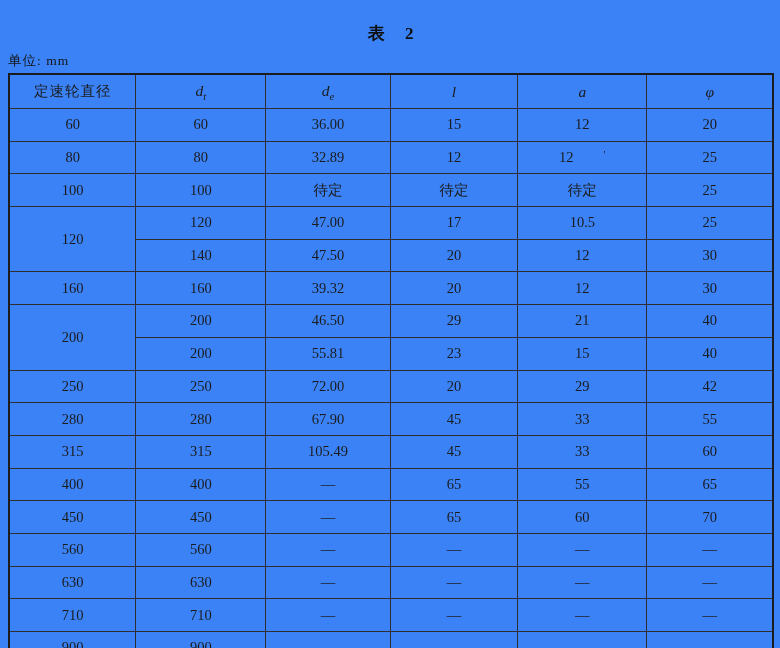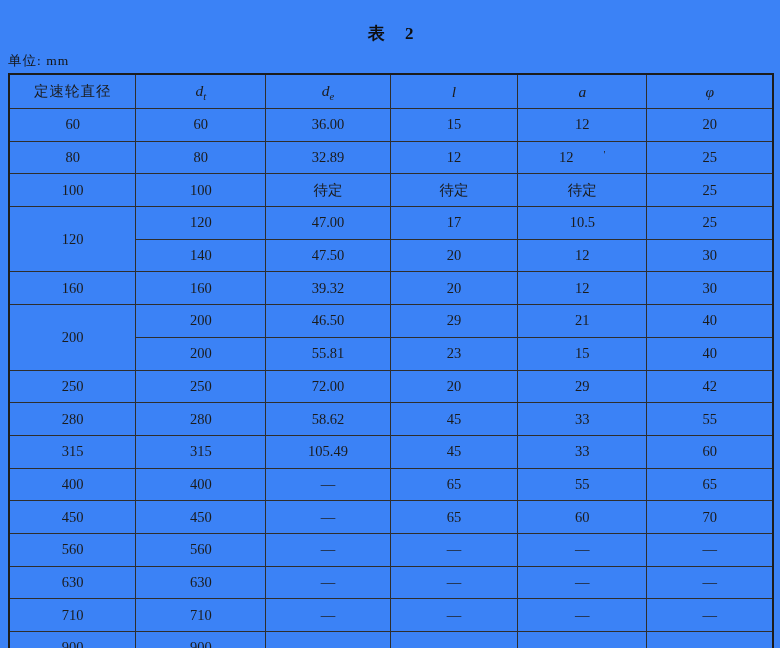--- a/index.html
+++ b/index.html
@@ -180,21 +180,21 @@
           <td>250</td>
           <td>250</td>
           <td>72.00</td>
           <td>20</td>
           <td>29</td>
           <td>42</td>
         </tr>
         <tr>
           <td>280</td>
           <td>280</td>
-          <td>58.62</td>
+          <td>67.90</td>
           <td>45</td>
           <td>33</td>
           <td>55</td>
         </tr>
         <tr>
           <td>315</td>
           <td>315</td>
           <td>105.49</td>
           <td>45</td>
           <td>33</td>

